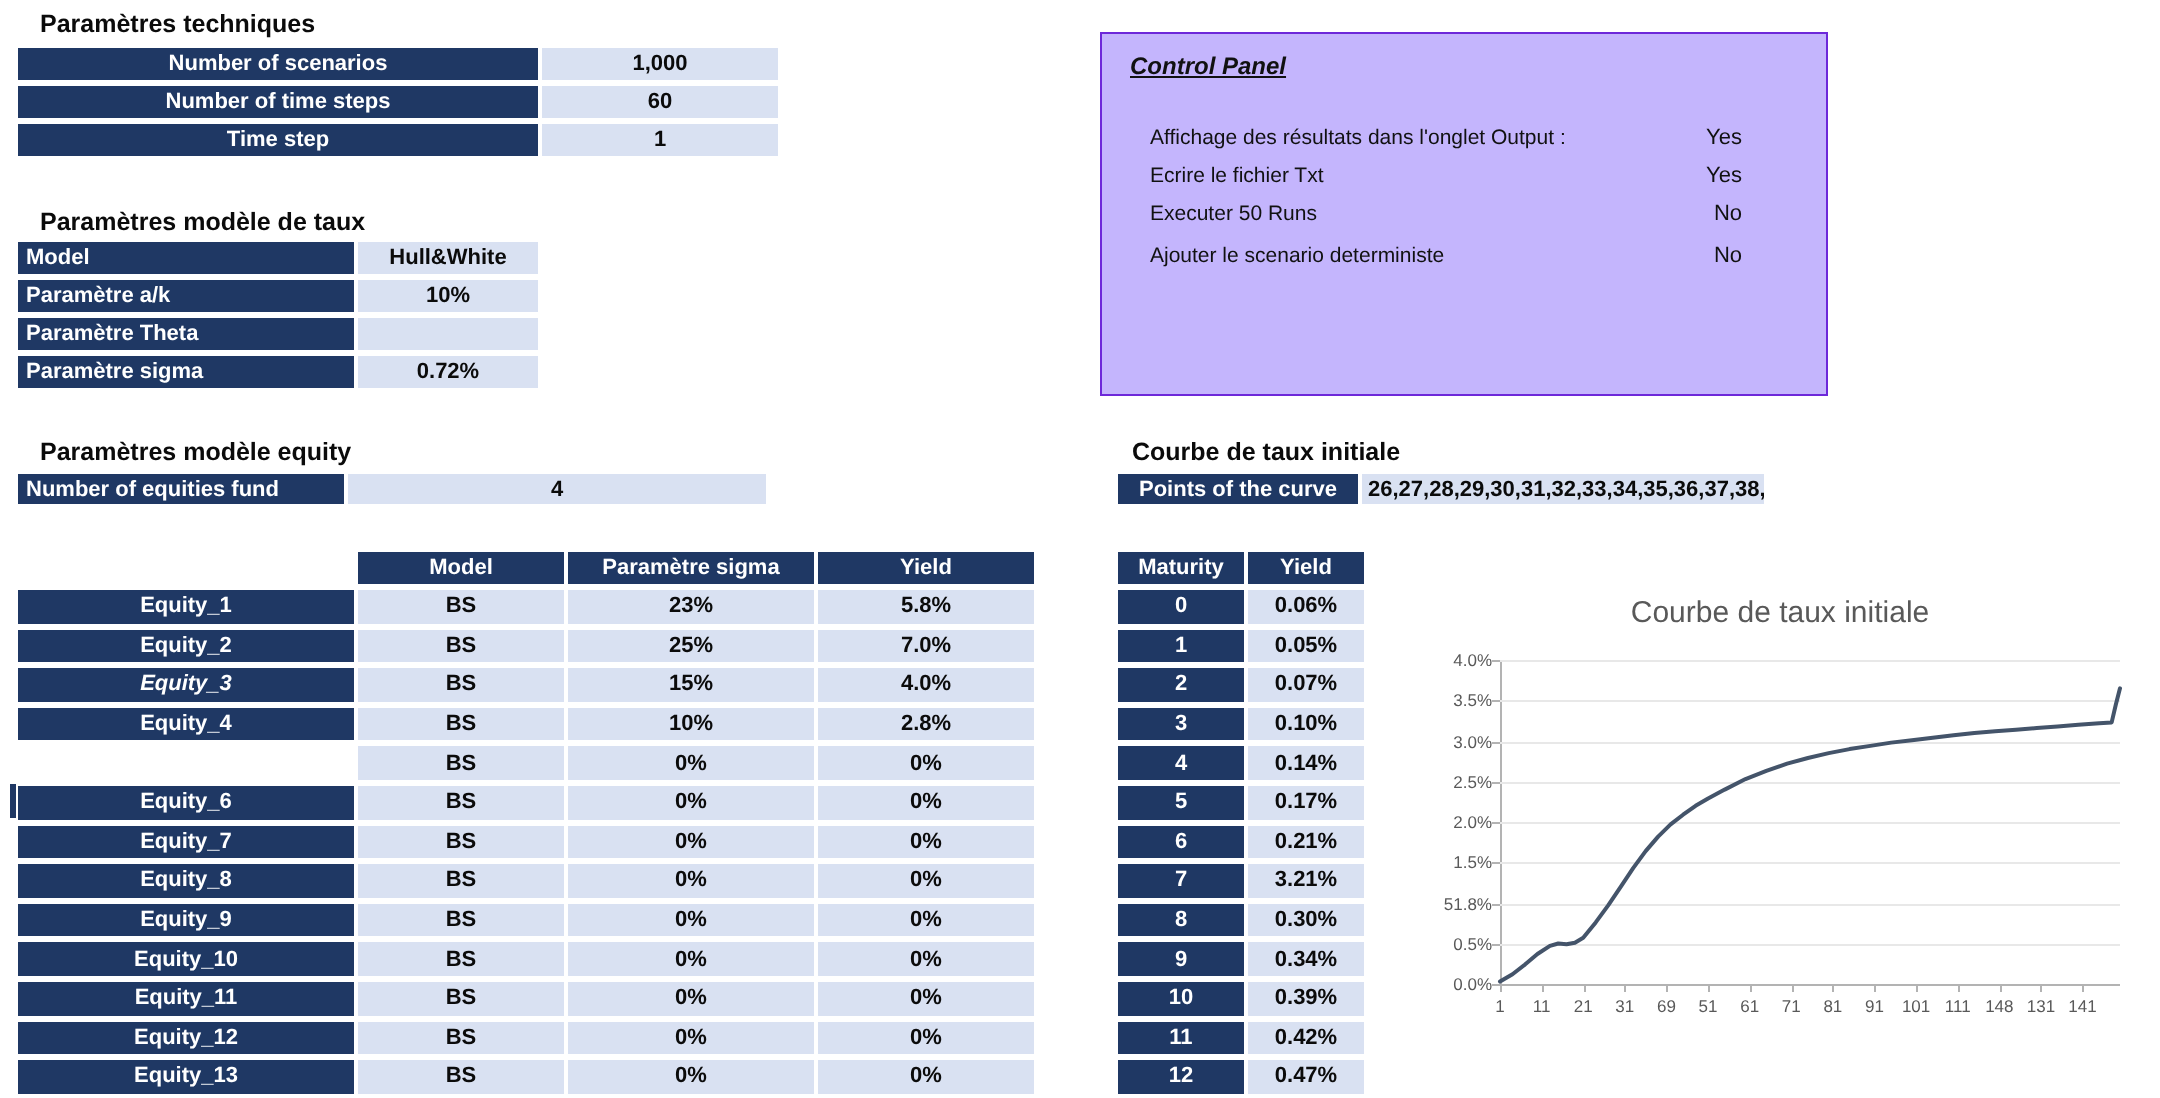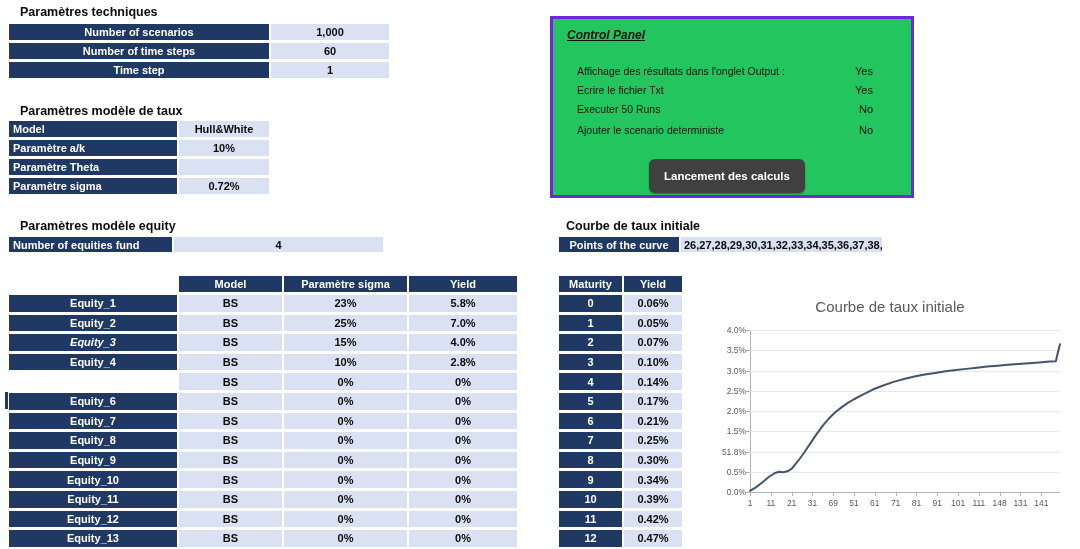--- a/index.html
+++ b/index.html
@@ -30,21 +30,21 @@
     background:#d9e1f2;color:#0b0b0b;font-weight:bold;
     display:flex;align-items:center;justify-content:center;
     box-sizing:border-box;white-space:nowrap;overflow:hidden;
     border:1px solid #ffffff;
   }
   .val.clip{justify-content:flex-start;padding-left:3px;}
 
   
   #control-panel{
     position:absolute;left:550px;top:16px;width:364px;height:182px;
-    background:#22c55e;border:3px solid #6d28d9;box-sizing:border-box;
+    background:#c4b5fd;border:1px solid #6d28d9;box-sizing:border-box;
   }
   #cp-title{
     position:absolute;left:14px;top:9px;
     font-weight:bold;font-style:italic;font-size:12px;
     text-decoration:underline;color:#111;white-space:nowrap;
   }
   .cp-row{position:absolute;left:24px;width:320px;height:18px;}
   .cp-label{position:absolute;left:0;top:0;font-size:10.5px;color:#111;white-space:nowrap;}
   .cp-value{position:absolute;right:24px;top:0;font-size:11px;font-weight:normal;color:#111;}
   #run-button{
@@ -179,21 +179,20 @@
         </div>
         <div class="cp-row" style="top:84px;">
           <div class="cp-label" style="">Executer 50 Runs</div>
           <div class="cp-value" style="">No</div>
         </div>
         <div class="cp-row" style="top:105px;">
           <div class="cp-label" style="">Ajouter le scenario deterministe</div>
           <div class="cp-value" style="">No</div>
         </div>
       </div>
-    <div id="run-button">Lancement des calculs</div>
   </div>
 
   <div class="blk sect-title" style="left:566px;top:219px;">Courbe de taux initiale</div>
   <div class="blk hdr" style="left:558px;top:236px;width:122px;height:17px;">Points of the curve</div>
   <div class="blk val clip" style="left:680px;top:236px;width:203px;height:17px;">26,27,28,29,30,31,32,33,34,35,36,37,38,3</div>
   <div id="curve-table">
       <div class="blk hdr" style="left:558px;top:275px;width:65px;height:18px;">Maturity</div>
       <div class="blk hdr" style="left:623px;top:275px;width:60px;height:18px;">Yield</div>
       <div class="blk hdr" style="left:558px;top:294px;width:65px;height:18.6px;">0</div>
       <div class="blk val" style="left:623px;top:294px;width:60px;height:18.6px;">0.06%</div>
@@ -203,21 +202,21 @@
       <div class="blk val" style="left:623px;top:333.2px;width:60px;height:18.6px;">0.07%</div>
       <div class="blk hdr" style="left:558px;top:352.8px;width:65px;height:18.6px;">3</div>
       <div class="blk val" style="left:623px;top:352.8px;width:60px;height:18.6px;">0.10%</div>
       <div class="blk hdr" style="left:558px;top:372.4px;width:65px;height:18.6px;">4</div>
       <div class="blk val" style="left:623px;top:372.4px;width:60px;height:18.6px;">0.14%</div>
       <div class="blk hdr" style="left:558px;top:392px;width:65px;height:18.6px;">5</div>
       <div class="blk val" style="left:623px;top:392px;width:60px;height:18.6px;">0.17%</div>
       <div class="blk hdr" style="left:558px;top:411.6px;width:65px;height:18.6px;">6</div>
       <div class="blk val" style="left:623px;top:411.6px;width:60px;height:18.6px;">0.21%</div>
       <div class="blk hdr" style="left:558px;top:431.20000000000005px;width:65px;height:18.6px;">7</div>
-      <div class="blk val" style="left:623px;top:431.20000000000005px;width:60px;height:18.6px;">0.25%</div>
+      <div class="blk val" style="left:623px;top:431.20000000000005px;width:60px;height:18.6px;">3.21%</div>
       <div class="blk hdr" style="left:558px;top:450.8px;width:65px;height:18.6px;">8</div>
       <div class="blk val" style="left:623px;top:450.8px;width:60px;height:18.6px;">0.30%</div>
       <div class="blk hdr" style="left:558px;top:470.4px;width:65px;height:18.6px;">9</div>
       <div class="blk val" style="left:623px;top:470.4px;width:60px;height:18.6px;">0.34%</div>
       <div class="blk hdr" style="left:558px;top:490px;width:65px;height:18.6px;">10</div>
       <div class="blk val" style="left:623px;top:490px;width:60px;height:18.6px;">0.39%</div>
       <div class="blk hdr" style="left:558px;top:509.6px;width:65px;height:18.6px;">11</div>
       <div class="blk val" style="left:623px;top:509.6px;width:60px;height:18.6px;">0.42%</div>
       <div class="blk hdr" style="left:558px;top:529.2px;width:65px;height:18.6px;">12</div>
       <div class="blk val" style="left:623px;top:529.2px;width:60px;height:18.6px;">0.47%</div>

